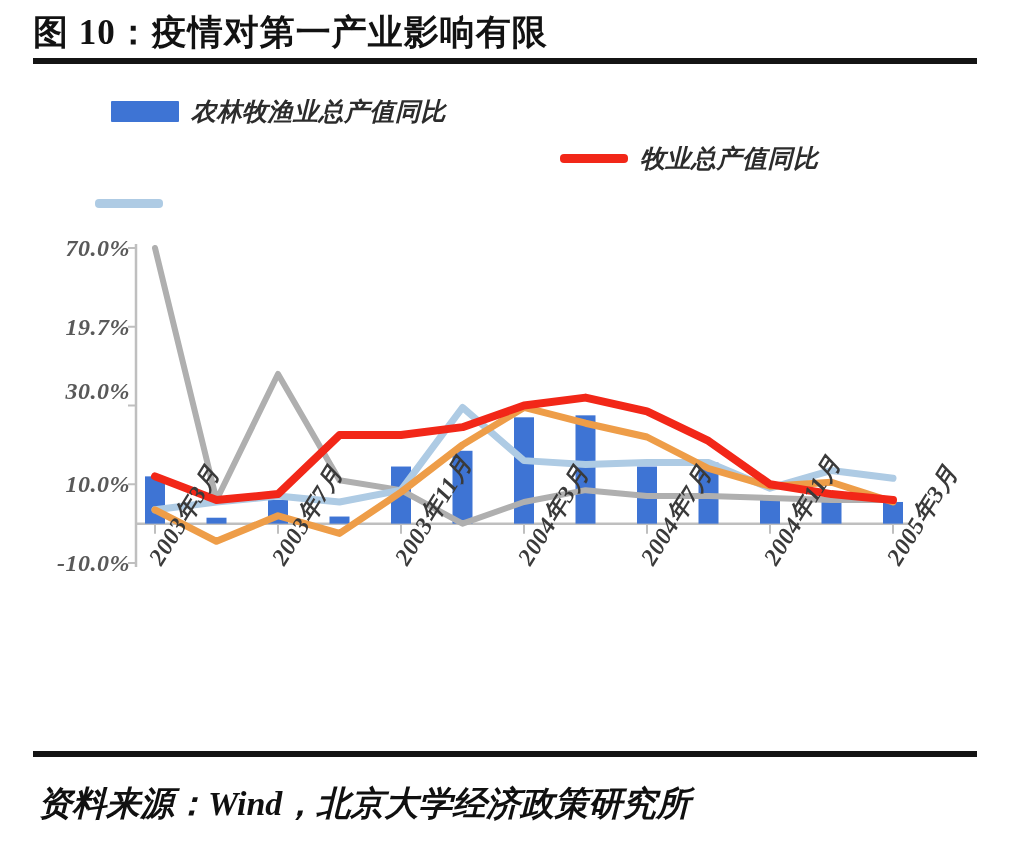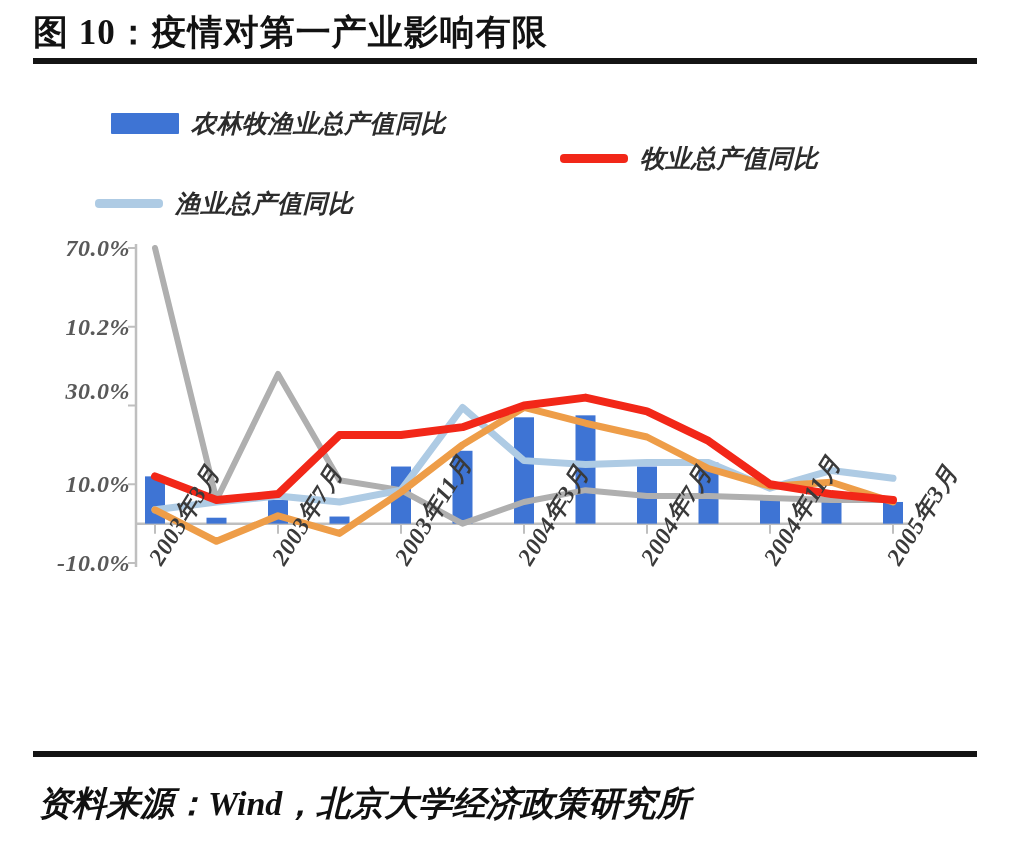--- a/index.html
+++ b/index.html
@@ -63,21 +63,21 @@
   }
   .legend-item {
     position:absolute;
     display:flex;
     align-items:center;
     height:30px;
     white-space:nowrap;
   }
   .lg-c1 { left:0px; }
   .lg-c2 { left:465px; }
-  .lg-r1 { top:12px;padding-left:16px; }
+  .lg-r1 { top:0px;padding-left:16px; }
   .lg-r2 { top:47px; }
   .lg-r3 { top:92px; }
 
   .swatch-bar {
     width:68px; height:21px;
     border-radius:1px;
     flex:0 0 auto;
   }
   .swatch-line {
     width:68px; height:7px;
@@ -143,28 +143,27 @@
     <div class="legend-item lg-c1 lg-r1">
       <span class="swatch-bar" style="background:#3E74D4"></span>
       <span class="legend-label">农林牧渔业总产值同比</span>
     </div>
     <div class="legend-item lg-c2 lg-r2">
       <span class="swatch-line thick" style="background:#F22718"></span>
       <span class="legend-label">牧业总产值同比</span>
     </div>
     <div class="legend-item lg-c1 lg-r3">
       <span class="swatch-line thick" style="background:#AECBE4"></span>
-      <span class="legend-label">渔业总产值同比</span>
     </div>
   </div>
 
   <div class="plot-wrap">
     <div class="ylabels" id="ylabels">
         <div class="ytick-label" style="top: 26px;">70.0%</div>
-        <div class="ytick-label" style="top: 104.75px;">10.2%</div>
+        <div class="ytick-label" style="top: 104.75px;">19.7%</div>
         <div class="ytick-label" style="top: 169px;">30.0%</div>
         <div class="ytick-label" style="top: 262.25px;">10.0%</div>
         <div class="ytick-label" style="top: 341px;">-10.0%</div>
       </div>
     <svg class="chart" id="chart-svg" width="1010" height="500">
         <line x1="128" x2="136" y1="26" y2="26" stroke="#BFBFBF" stroke-width="2"></line>
         <line x1="128" x2="136" y1="104.75" y2="104.75" stroke="#BFBFBF" stroke-width="2"></line>
         <line x1="128" x2="136" y1="183.5" y2="183.5" stroke="#BFBFBF" stroke-width="2"></line>
         <line x1="128" x2="136" y1="262.25" y2="262.25" stroke="#BFBFBF" stroke-width="2"></line>
         <line x1="128" x2="136" y1="341" y2="341" stroke="#BFBFBF" stroke-width="2"></line>

